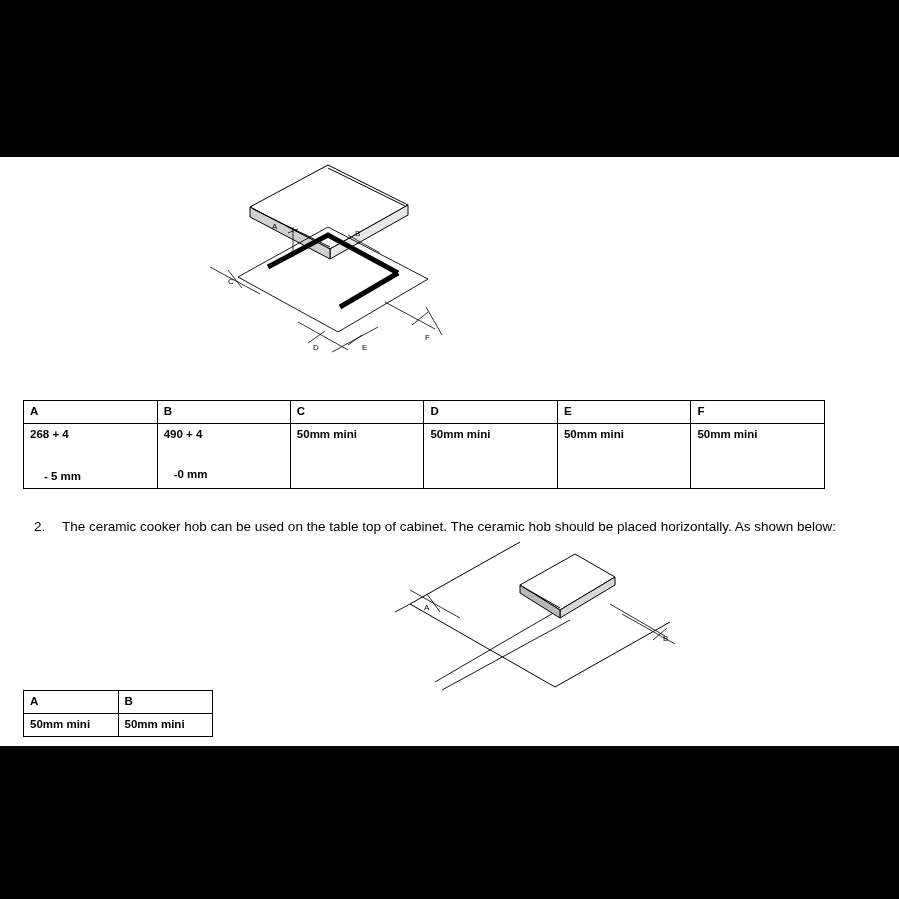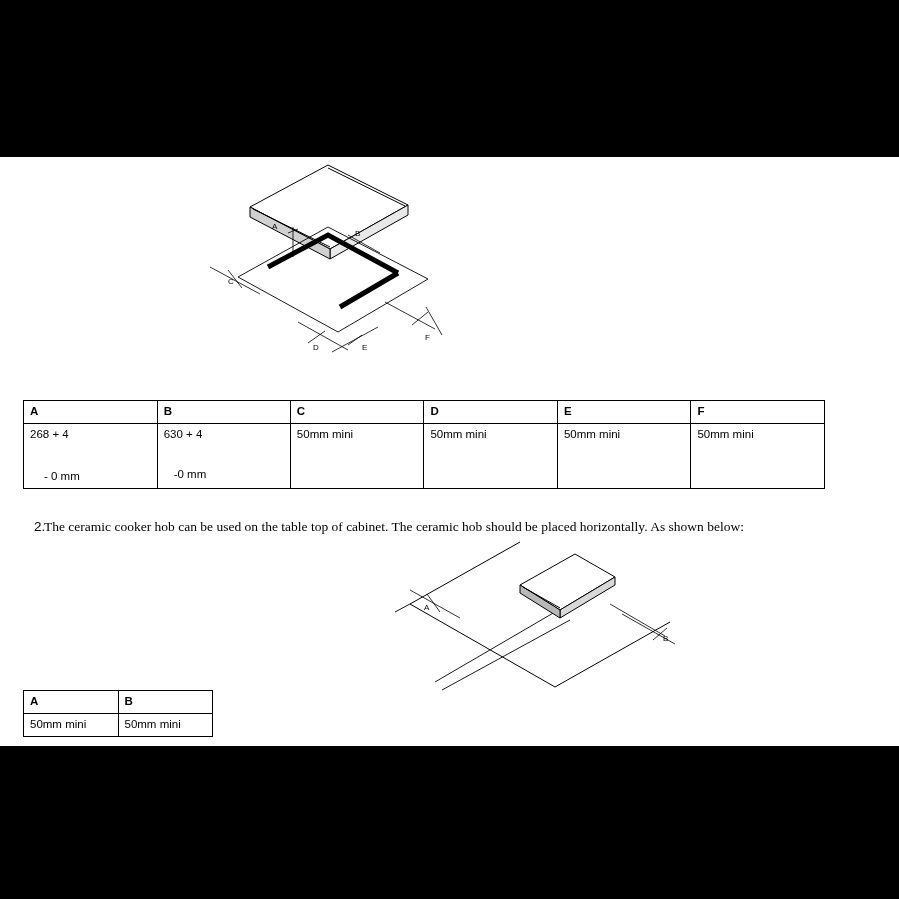--- a/index.html
+++ b/index.html
@@ -59,21 +59,21 @@
     position: absolute;
     border-collapse: collapse;
     font-size: 11.5px;
     color: #000;
   }
   table.dimtable td, table.dimtable th {
     border: 1px solid #000;
     padding: 4px 6px;
     vertical-align: top;
     text-align: left;
-    font-weight: normal;
+    font-weight: bold;
   }
   table.dimtable th {
     font-weight: bold;
     height: 14px;
   }
   #table-main {
     left: 23px;
     top: 243px;
     width: 802px;
   }
@@ -104,22 +104,21 @@
     color: #000;
   }
   .para .num {
     position: absolute;
     left: 0;
     top: 0;
     width: 18px;
   }
   .para .ptext {
     display: block;
-    margin-left: 10px;
-    font-family: Liberation Serif, serif;
+    margin-left: 28px;
   }
   svg { display: block; overflow: visible; }
   .lbl { font-family: "Liberation Sans", sans-serif; font-size: 8px; fill:#000; }
   .lbl-seal { font-family: "Liberation Sans", sans-serif; font-size: 12px; fill:#000; }
 </style>
 </head>
 <body>
 
 <div class="letterbox top"></div>
 <div class="letterbox bottom"></div>
@@ -174,24 +173,24 @@
       <th>A</th>
       <th>B</th>
       <th>C</th>
       <th>D</th>
       <th>E</th>
       <th>F</th>
     </tr>
     <tr>
       <td class="valcell">
         <span class="valline1">268 + 4</span>
-        <span class="valline2">-  0 mm</span>
+        <span class="valline2">-  5 mm</span>
       </td>
       <td class="valcell">
-        <span class="valline1">630 + 4</span>
+        <span class="valline1">490 + 4</span>
         <span class="valline2b">-0 mm</span>
       </td>
       <td class="valcell">50mm mini</td>
       <td class="valcell">50mm mini</td>
       <td class="valcell">50mm mini</td>
       <td class="valcell">50mm mini</td>
     </tr>
   </tbody>
     </table>
 

